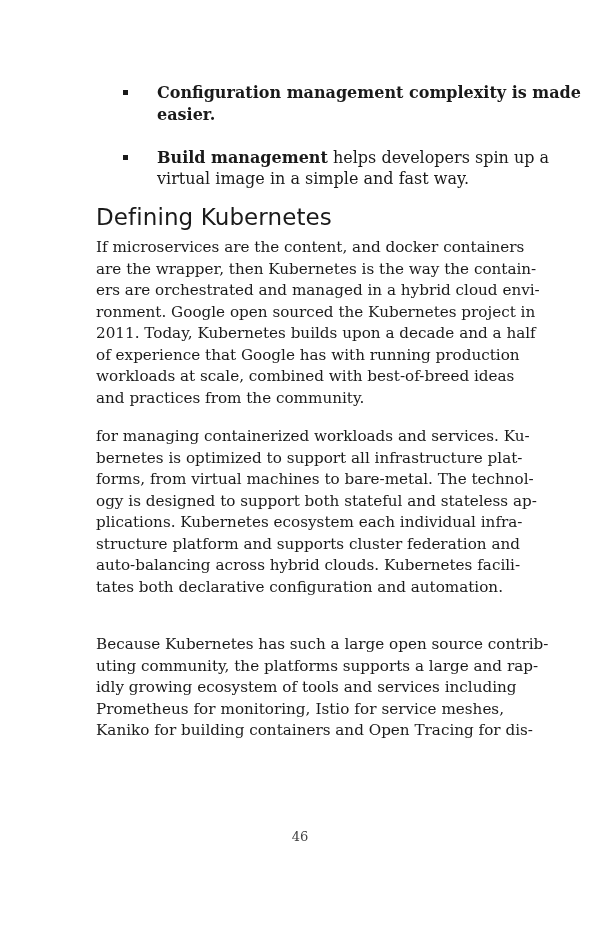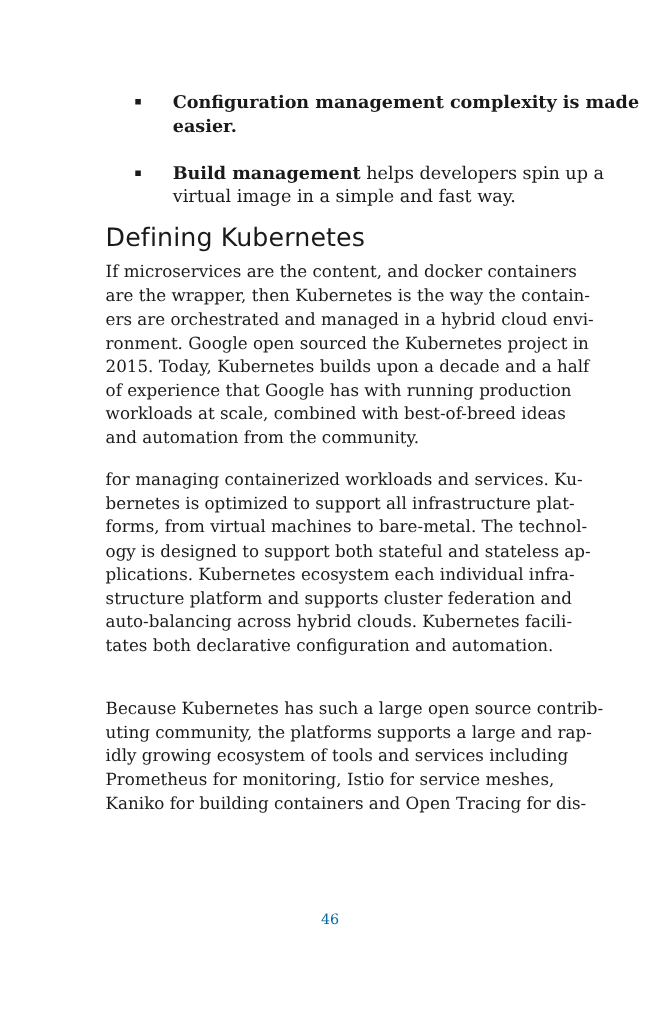--- a/index.html
+++ b/index.html
@@ -83,21 +83,21 @@
     .bullet-item .line.last {
       text-align-last: left;
     }
     .page-number {
       position: absolute;
       left: 0;
       width: 600px;
       top: 829px;
       text-align: center;
       font-size: 13px;
-      color: #0369a1;
+      color: #404040;
     }
   </style>
 </head>
 <body>
 
 <ul class="bullet-list">
   <li class="bullet-item">
     <span class="bullet-marker"></span>
     <span class="line bold">Configuration management complexity is made</span>
     <span class="line last bold">easier.</span>
@@ -109,24 +109,24 @@
   </li>
 </ul>
 
 <h2 class="heading">Defining Kubernetes</h2>
 
 <p class="para" style="top:237px">
   <span class="line">If microservices are the content, and docker containers</span>
   <span class="line">are the wrapper, then Kubernetes is the way the contain-</span>
   <span class="line">ers are orchestrated and managed in a hybrid cloud envi-</span>
   <span class="line">ronment. Google open sourced the Kubernetes project in</span>
-  <span class="line">2015. Today, Kubernetes builds upon a decade and a half</span>
+  <span class="line">2011. Today, Kubernetes builds upon a decade and a half</span>
   <span class="line">of experience that Google has with running production</span>
   <span class="line">workloads at scale, combined with best-of-breed ideas</span>
-  <span class="line last">and automation from the community.</span>
+  <span class="line last">and practices from the community.</span>
 </p>
 
 <p class="para" style="top:426px">
   <span class="line">for managing containerized workloads and services. Ku-</span>
   <span class="line">bernetes is optimized to support all infrastructure plat-</span>
   <span class="line">forms, from virtual machines to bare-metal. The technol-</span>
   <span class="line">ogy is designed to support both stateful and stateless ap-</span>
   <span class="line">plications. Kubernetes ecosystem each individual infra-</span>
   <span class="line">structure platform and supports cluster federation and</span>
   <span class="line">auto-balancing across hybrid clouds. Kubernetes facili-</span>

